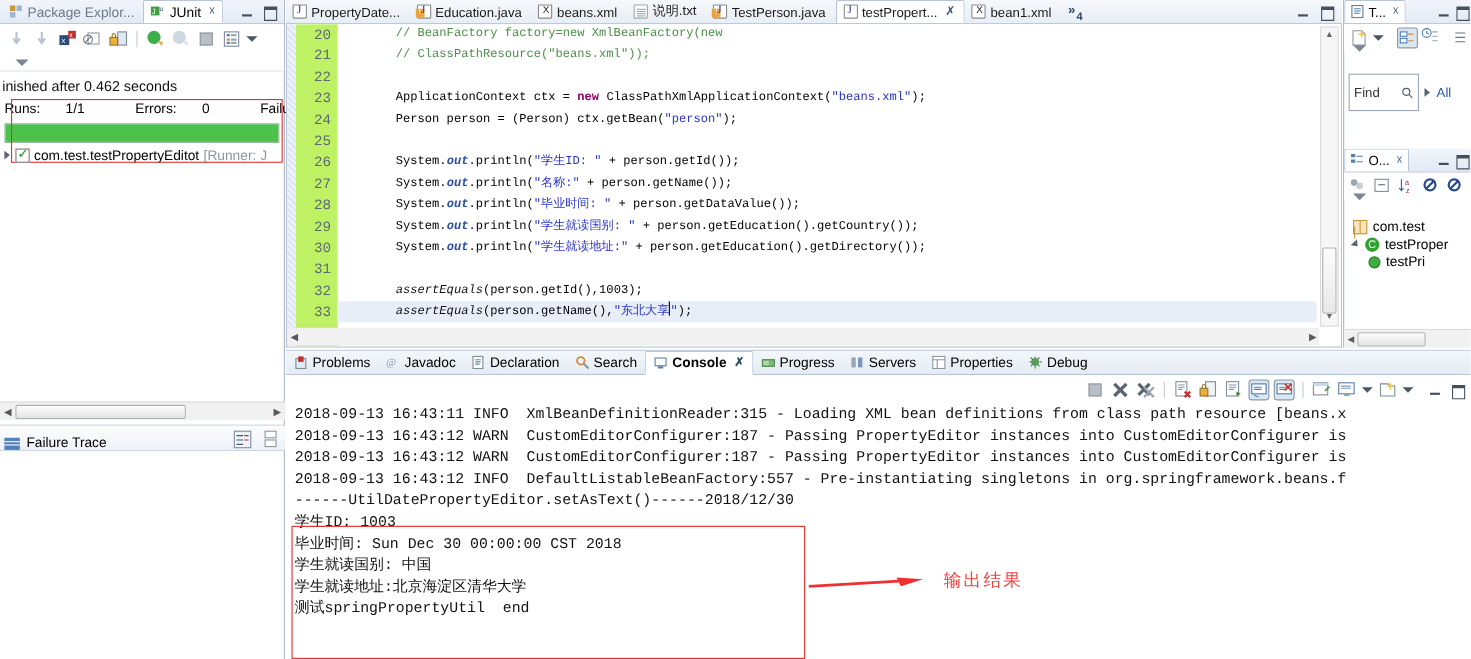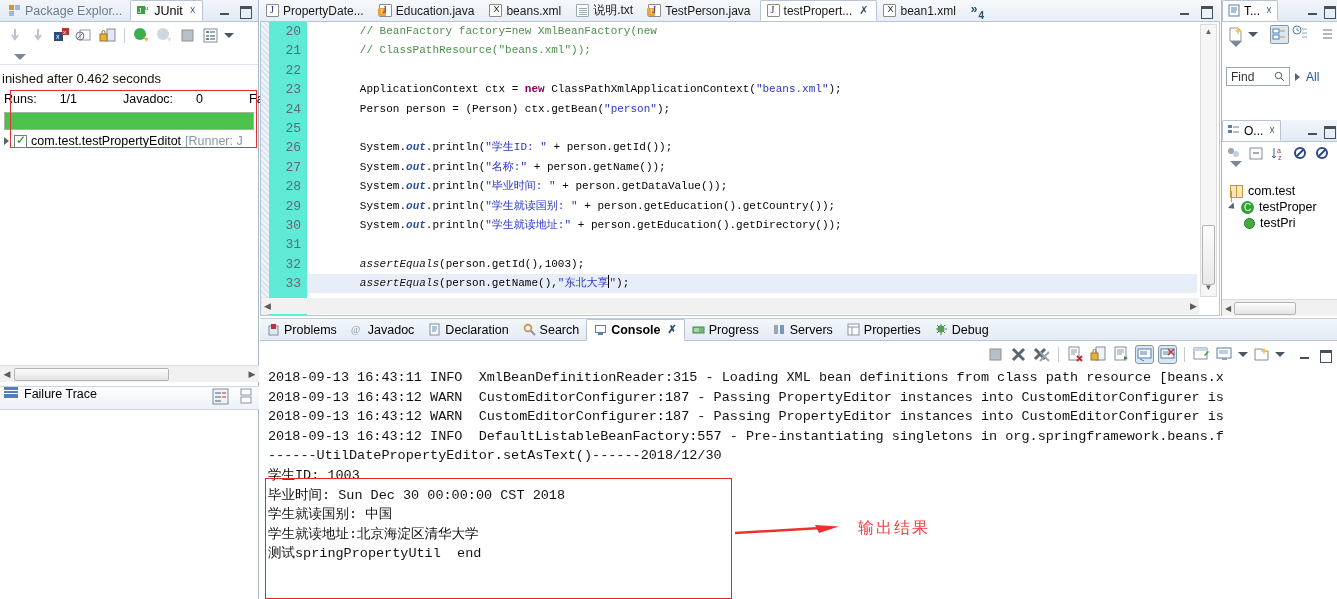--- a/index.html
+++ b/index.html
@@ -79,33 +79,33 @@
   .progress-inner{ height:100%; background:#4cc24c; }
   .treerow{ display:flex; align-items:center; gap:4px; padding:4px 2px 2px 4px; font-size:12.5px; }
   .treearrow{ width:0;height:0;border-top:4px solid transparent;border-bottom:4px solid transparent;border-left:5px solid #5b6570; margin-right:1px;}
   .greenchk{ width:13px;height:13px; background:#fff; border:1px solid #7a7a7a; position:relative; }
   .greenchk::after{ content:"\2713"; position:absolute; left:1px; top:-3px; color:#159015; font-size:12px;}
   .muted{ color:#8b97a3; }
   .hscroll{ position:absolute; left:0; width:259px; height:17px; background:#f1f1f1;
             border-top:1px solid #dcdcdc; display:flex; align-items:center; }
   .hscroll .thumb{ height:13px; background:linear-gradient(#fdfdfd,#e3e3e3); border:1px solid #b4b4b4; border-radius:2px;}
   .hscroll .ar{ width:14px; text-align:center; font-size:9px; color:#5a5a5a;}
-  .failuretrace{ position:absolute; left:0; width:259px; height:24px; display:flex; align-items:flex-start;
+  .failuretrace{ position:absolute; left:0; width:259px; height:24px; display:flex; align-items:flex-end;
                  gap:6px; padding:0 4px; background:linear-gradient(#fdfdfd,#eef2f7); border-top:1px solid #cdd6e1;
                  border-bottom:1px solid #cdd6e1; font-size:12.5px;}
   .ftlines{ width:14px;height:11px; background:#4f7fbf; position:relative;}
   .ftlines::after{ content:""; position:absolute; left:0; top:3px; width:14px; height:1px;
                    background:#fff; box-shadow:0 3px 0 #fff;}
 
   
   .editor { position:absolute; left:260px; top:0; width:960px; height:316px; background:#fff; }
   .code-area{ position:relative; height:294px; background:#fff; border:1px solid #b6c4d6; border-top:none; overflow:hidden;}
   .ruler{ position:absolute; left:0; top:0; width:8px; height:100%;
           background: repeating-linear-gradient(45deg,#dbe6f2 0 2px,#eef4fa 2px 4px); }
-  .gutter{ position:absolute; left:8px; top:0; width:38px; height:100%; background:#5eead4;padding-left:12px; }
+  .gutter{ position:absolute; left:8px; top:0; width:38px; height:100%; background:#bef264;padding-left:12px; }
   .codelines{ position:absolute; left:46px; top:0; right:22px; height:100%; }
   .cl { height:19.4px; line-height:19.4px; white-space:pre; font-family:"Liberation Mono", monospace; font-size:11px; }
   .gl { height:19.4px; line-height:19.4px; text-align:right; padding-right:6px;
         font-family:"Liberation Mono", monospace; font-size:13px; color:#606a75; }
   .cl.sel{ background:#e8eef8; }
   .k-kw{ color:#8b0060; font-weight:bold; }
   .k-str{ color:#2a36c8; }
   .k-cmt{ color:#4c8f4c; }
   .k-fld{ color:#2b4fa0; font-style:italic; font-weight:bold; }
   .k-stat{ color:#111; font-style:italic; }
@@ -136,21 +136,21 @@
 
   
   .rightcol{ position:absolute; left:1221px; top:0; width:116px; height:316px; background:#fff;
              border-left:1px solid #a9b6c6;}
   .rv-hdr{ display:flex; align-items:center; height:22px;
            background:linear-gradient(#f2f6fb,#e3eaf4); border-bottom:1px solid #b6c4d6;}
   .rv-tab{ display:flex; align-items:center; gap:3px; padding:0 5px; height:21px; background:#fff;
            border:1px solid #b6c4d6; border-bottom-color:#fff; border-radius:2px 2px 0 0; font-size:12px;}
   .rv-tools{ display:flex; align-items:center; gap:3px; height:25px; padding:0 4px; background:#fff;}
   .findrow{ display:flex; align-items:center; gap:5px; padding:4px 4px; }
-  .findbox{ display:flex; align-items:center; justify-content:space-between; width:64px; height:19px;
+  .findbox{ display:flex; align-items:center; justify-content:space-between; width:64px; height:34px;
             border:1px solid #9aa7b5; background:#fff; padding:0 4px; font-size:12px; color:#333;}
   .otrow{ display:flex; align-items:center; gap:5px; font-size:12.5px; padding:1px 0 1px 8px; white-space:nowrap;}
   .gridic{ width:13px;height:13px; border:1px solid #c8973a; background:#fbe6bd; position:relative;}
   .gridic::after{ content:""; position:absolute; left:5px; top:0; width:1px; height:11px; background:#c8973a;
                   box-shadow:-5px 5px 0 0 #c8973a, 0px 0px 0 0 #c8973a;}
   .circg{ width:13px;height:13px;border-radius:50%; background:#2fa32f; position:relative;}
   .circg::after{ content:"C"; position:absolute; inset:0; color:#fff; font-size:10px; line-height:13px; text-align:center;}
   .dotg{ width:11px;height:11px;border-radius:50%; background:#3fae3f; border:1px solid #2a7d2a;}
   .rv-hscroll{ position:absolute; left:0; bottom:0; width:116px; height:17px; background:#f1f1f1;
                border-top:1px solid #dcdcdc; display:flex; align-items:center;}
@@ -263,21 +263,21 @@
     </div>
 
     <div class="finished">inished after 0.462 seconds</div>
 
     <div style="position:relative;">
       <div class="redbox" style="left:10px; top:0px; width:247px; height:58px;"></div>
       <div class="counters">
         <span>Runs:</span>
         <span>1/1</span>
         <span class="cbadge err"></span>
-        <span>Javadoc:</span>
+        <span>Errors:</span>
         <span>0</span>
         <span class="cbadge fail"></span>
         <span>Failures:</span>
         <span>0</span>
       </div>
       <div class="progress-outer">
         <div class="progress-inner" id="junit-progress" style="width: 100%; background: rgb(76, 194, 76);"></div>
       </div>
     </div>
 

